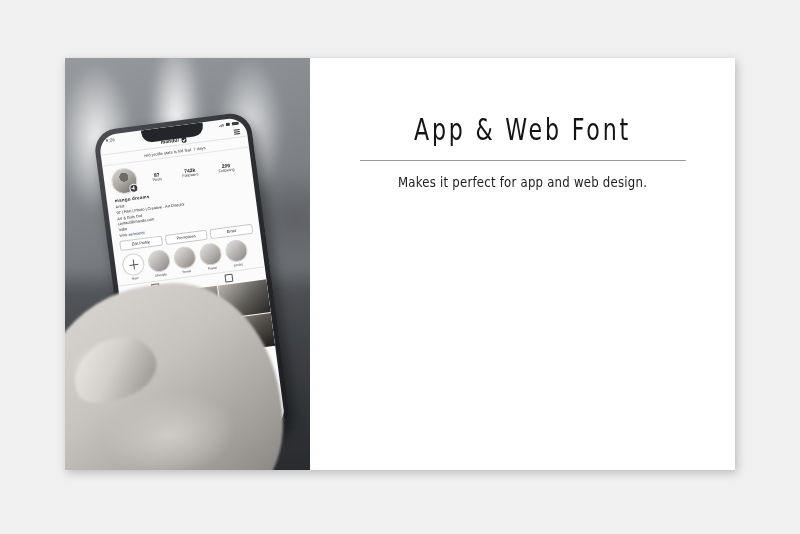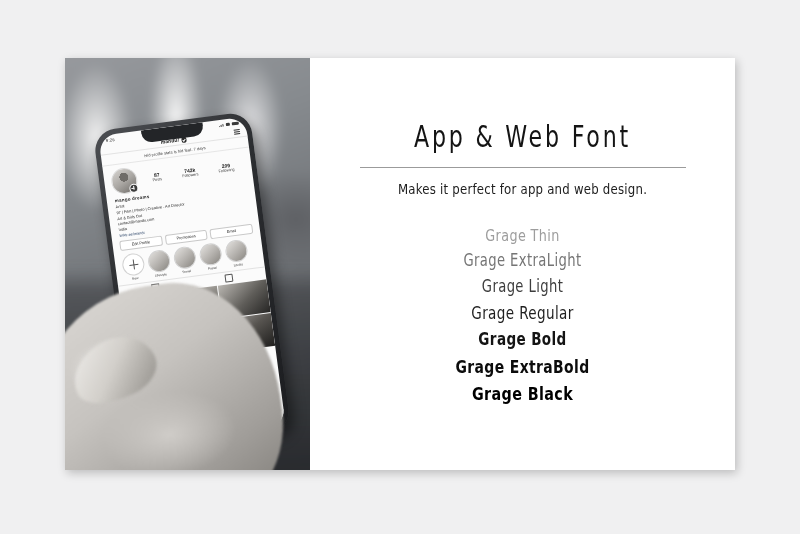--- a/index.html
+++ b/index.html
@@ -380,21 +380,21 @@
     height: 1.6px;
     border-radius: 1px;
     background: #3c3c3c;
   }
 
   
   .content-panel {
     flex: 1;
     background: #ffffff;
     position: relative;
-    padding: 12px;
+    padding: 5px;
   }
 
   .title {
     text-align: center;
     margin: 0;
     padding-top: 52px;
     font-family: "DejaVu Sans Condensed", "Liberation Sans Narrow", "Liberation Sans", sans-serif;
     font-size: 30px;
     font-weight: 300;
     letter-spacing: 3.4px;
@@ -564,26 +564,17 @@
     </div>
 
     <div class="content-panel">
 
       <h1 class="title">App &amp; Web Font</h1>
 
       <div class="rule"></div>
 
       <div class="subtitle">Makes it perfect for app and web design.</div>
 
-      <div class="weights">
-        <div class="weight-row w-thin">Grage Thin</div>
-        <div class="weight-row w-extralight">Grage ExtraLight</div>
-        <div class="weight-row w-light">Grage Light</div>
-        <div class="weight-row w-regular">Grage Regular</div>
-        <div class="weight-row w-bold">Grage Bold</div>
-        <div class="weight-row w-extrabold">Grage ExtraBold</div>
-        <div class="weight-row w-black">Grage Black</div>
-      </div>
 
     </div>
 
   </div>
 </div>
 
 </body></html>

